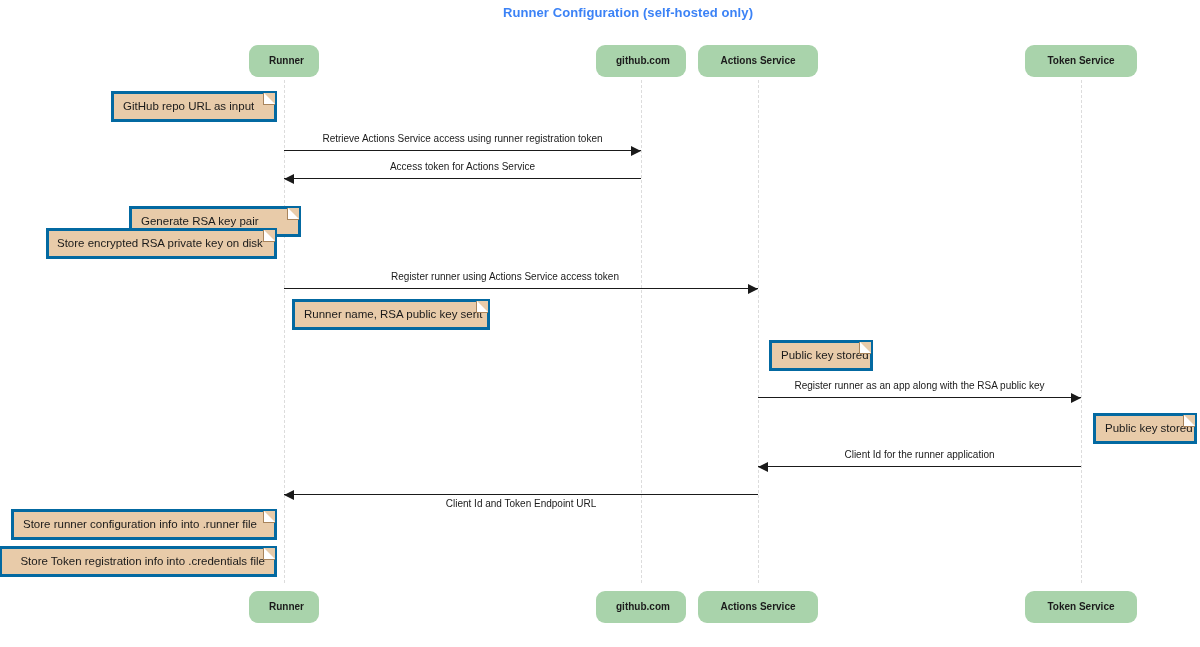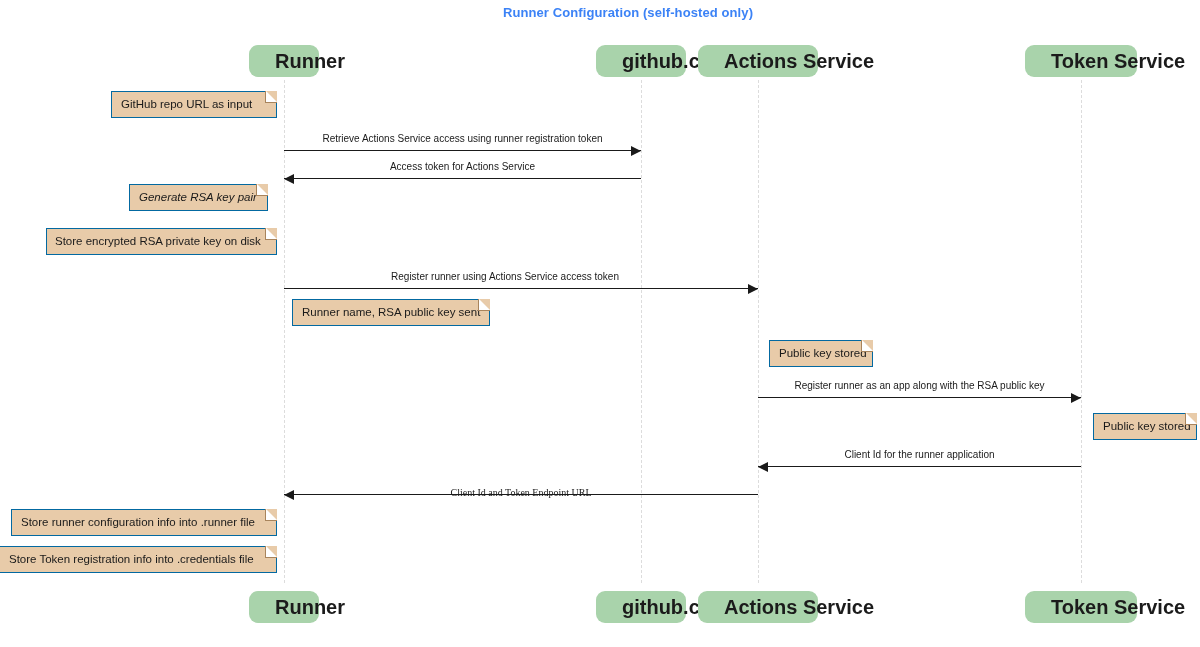--- a/index.html
+++ b/index.html
@@ -40,26 +40,26 @@
     height: 503px;
   }
   
   .participant {
     position: absolute;
     background: #a9d3ab;
     border-radius: 9px;
     height: 32px;
     line-height: 32px;
     text-align: center;
-    font-size: 20px;
+    font-size: 10px;
     font-weight: bold;
     color: #1b1b1b;
     white-space: nowrap;
     box-sizing: border-box;
-    padding: 0 26px;
+    padding: 0 20px;
   }
   
   .msg-line {
     position: absolute;
     height: 0;
     border-top: 1.4px solid #1a1a1a;
   }
   .arrowhead {
     position: absolute;
     width: 0;
@@ -78,21 +78,21 @@
     font-size: 10px;
     color: #1a1a1a;
     text-align: center;
     white-space: nowrap;
     background: transparent;
   }
   
   .note {
     position: absolute;
     background: #e8cba9;
-    border: 1px solid #0369a1;
+    border: 3px solid #0369a1;
     font-size: 11.5px;
     color: #1a1a1a;
     white-space: nowrap;
     box-sizing: border-box;
     padding: 6px 9px 6px 9px;
     line-height: 1.15;
   }
   .note .fold {
     position: absolute;
     top: -1px;
@@ -160,27 +160,27 @@
         <div class="msg-label" style="left: 758px; width: 323px; top: 380px;">Register runner as an app along with the RSA public key</div>
       </div>
       <div>
         <div class="msg-line" style="left: 758px; top: 466px; width: 323px;"></div>
         <div class="arrowhead left" style="top: 462px; left: 758px;"></div>
         <div class="msg-label" style="left: 758px; width: 323px; top: 449px;">Client Id for the runner application</div>
       </div>
       <div>
         <div class="msg-line" style="left: 284px; top: 494px; width: 474px;"></div>
         <div class="arrowhead left" style="top: 490px; left: 284px;"></div>
-        <div class="msg-label" style="left: 284px; width: 474px; top: 487px; font-family: Liberation Serif, serif;">Client Id and Token Endpoint URL</div>
+        <div class="msg-label" style="left: 284px; width: 474px; top: 498px;">Client Id and Token Endpoint URL</div>
       </div>
     </div>
   <div id="notes">
       <div class="note" style="top: 91px; width: 166px; left: 111px;"><span>GitHub repo URL as input</span><span class="fold"></span><span class="fold-tri"></span></div>
-      <div class="note" style="top: 184px; width: 139px; left: 129px; font-style: italic;"><span>Generate RSA key pair</span><span class="fold"></span><span class="fold-tri"></span></div>
+      <div class="note" style="top: 206px; width: 172px; left: 129px;"><span>Generate RSA key pair</span><span class="fold"></span><span class="fold-tri"></span></div>
       <div class="note" style="top: 228px; width: 231px; left: 46px; padding-left: 8px;"><span>Store encrypted RSA private key on disk</span><span class="fold"></span><span class="fold-tri"></span></div>
       <div class="note" style="top: 299px; width: 198px; left: 292px;"><span>Runner name, RSA public key sent</span><span class="fold"></span><span class="fold-tri"></span></div>
       <div class="note" style="top: 340px; width: 104px; left: 769px;"><span>Public key stored</span><span class="fold"></span><span class="fold-tri"></span></div>
       <div class="note" style="top: 413px; width: 104px; left: 1093px;"><span>Public key stored</span><span class="fold"></span><span class="fold-tri"></span></div>
       <div class="note" style="top: 509px; width: 266px; left: 11px;"><span>Store runner configuration info into .runner file</span><span class="fold"></span><span class="fold-tri"></span></div>
-      <div class="note" style="top: 546px; width: 278px; left: -1px;"><span>Store Token registration info into .credentials file</span><span class="fold"></span><span class="fold-tri"></span></div>
+      <div class="note" style="top: 546px; width: 278px; left: -1px; text-align: right;"><span>Store Token registration info into .credentials file</span><span class="fold"></span><span class="fold-tri"></span></div>
     </div>
 
 </div>
 
 </body></html>

